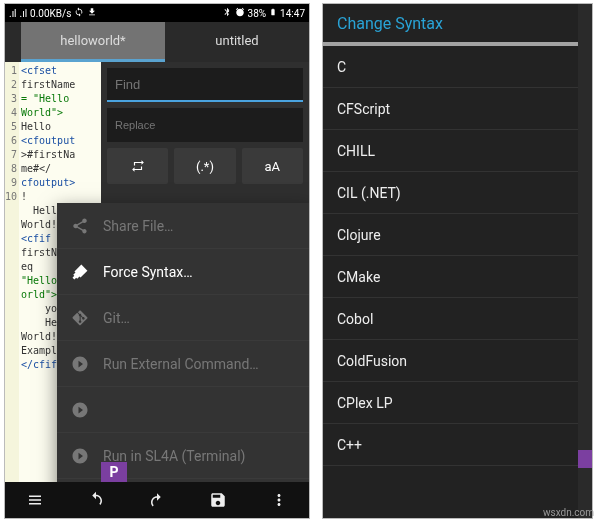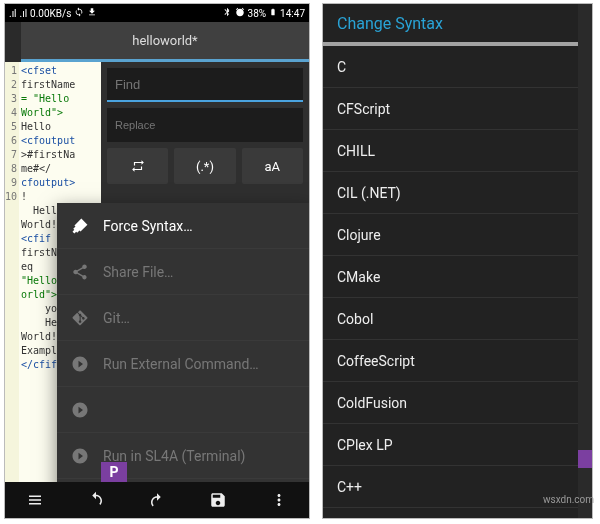--- a/index.html
+++ b/index.html
@@ -22,21 +22,21 @@
     .panel-right {
       position: absolute;
       left: 322px; top: 3px;
       width: 271px; height: 516px;
       border: 1px solid #bbb;
       background: #222;
       overflow: hidden;
     }
     .watermark {
       position: absolute;
-      right: 6px; bottom: 19px;
+      right: 6px; bottom: 6px;
       font-size: 10px;
       color: #999;
       margin-top: 11px;
     }
     
     .statusbar {
       height: 18px;
       background: #000;
       color: #fff;
       font-size: 10px;
@@ -57,21 +57,21 @@
     }
     .tab {
       flex: 1;
       display: flex;
       align-items: center;
       justify-content: center;
       color: #ddd;
       font-size: 13px;
       border-bottom: 3px solid transparent;
     }
-    .tab.active { border-bottom-color: #5aa3d0; background: #404040; margin-left: 16px; }
+    .tab.active { border-bottom-color: #5aa3d0; background: #737373; margin-left: 16px; }
     
     .editor-area {
       display: flex;
       height: 440px;
       position: relative;
     }
     .gutter {
       width: 14px;
       background: #f5f5dc;
       color: #777;
@@ -244,20 +244,23 @@
             <path d="M15.7 4H14V2h-4v2H8.3C7.6 4 7 4.6 7 5.3v15.3C7 21.4 7.6 22 8.3 22h7.3c.7 0 1.3-.6 1.3-1.3V5.3C17 4.6 16.4 4 15.7 4z"></path>
           </svg></span>
       <span>14:47</span>
     </div>
   </div>
 
   <div class="tabs">
     <div class="tab active">
         <span>helloworld*</span>
       </div>
+    <div class="tab">
+        <span>untitled</span>
+      </div>
   </div>
 
   <div class="editor-area">
     <div class="gutter" id="gutter">
         <div>1</div>
         <div>2</div>
         <div>3</div>
         <div>4</div>
         <div>5</div>
         <div>6</div>
@@ -280,35 +283,35 @@
             <span>(.*)</span>
           </div>
         <div class="find-btn">
             <span>aA</span>
           </div>
       </div>
     </div>
   </div>
 
   <div class="context-menu" id="ctxmenu">
+      <div class="menu-item">
+        <div class="mi-icon">
+          <svg viewBox="0 0 24 24" width="18" height="18">
+            <path d="M18 16c-.8 0-1.5.3-2 .8l-7-4c.1-.3.1-.5.1-.8s0-.6-.1-.8l7-4c.5.5 1.2.8 2 .8 1.7 0 3-1.3 3-3s-1.3-3-3-3-3 1.3-3 3c0 .3 0 .6.1.8l-7 4c-.5-.5-1.2-.8-2-.8-1.7 0-3 1.3-3 3s1.3 3 3 3c.8 0 1.5-.3 2-.8l7 4c-.1.3-.1.5-.1.8 0 1.6 1.3 2.9 2.9 2.9s2.9-1.3 2.9-2.9S19.6 16 18 16z"></path>
+          </svg>
+        </div>
+        <span>Share File…</span>
+      </div>
       <div class="menu-item enabled">
         <div class="mi-icon">
           <svg viewBox="0 0 24 24" width="18" height="18">
             <path d="M13.8 2.1L4.6 11.3l1.4 1.4L3 15.7l1.4 1.4L2 19.5 4.5 22l2.4-2.4L8.3 21l3-3 1.4 1.4 9.2-9.2-8.1-8.1z"></path>
           </svg>
         </div>
         <span>Force Syntax…</span>
-      </div>
-      <div class="menu-item">
-        <div class="mi-icon">
-          <svg viewBox="0 0 24 24" width="18" height="18">
-            <path d="M18 16c-.8 0-1.5.3-2 .8l-7-4c.1-.3.1-.5.1-.8s0-.6-.1-.8l7-4c.5.5 1.2.8 2 .8 1.7 0 3-1.3 3-3s-1.3-3-3-3-3 1.3-3 3c0 .3 0 .6.1.8l-7 4c-.5-.5-1.2-.8-2-.8-1.7 0-3 1.3-3 3s1.3 3 3 3c.8 0 1.5-.3 2-.8l7 4c-.1.3-.1.5-.1.8 0 1.6 1.3 2.9 2.9 2.9s2.9-1.3 2.9-2.9S19.6 16 18 16z"></path>
-          </svg>
-        </div>
-        <span>Share File…</span>
       </div>
       <div class="menu-item">
         <div class="mi-icon">
           <svg viewBox="0 0 24 24" width="18" height="18">
             <path d="M21.6 11L13 2.4c-.5-.5-1.4-.5-1.9 0L9.3 4.2l2.3 2.3c.6-.2 1.2-.1 1.7.4.5.5.6 1.2.4 1.8l2.2 2.2c.6-.2 1.3-.1 1.8.4.7.7.7 1.8 0 2.4-.7.7-1.8.7-2.4 0-.5-.5-.7-1.3-.4-1.9l-2-2v5.4c.2.1.3.2.4.4.7.7.7 1.8 0 2.4-.7.7-1.8.7-2.4 0-.7-.7-.7-1.8 0-2.4.2-.2.4-.3.6-.4V9.6c-.2-.1-.4-.2-.6-.4-.5-.5-.7-1.3-.4-1.9L8.2 5 2.4 10.8c-.5.5-.5 1.4 0 1.9L11 21.3c.5.5 1.4.5 1.9 0l8.7-8.7c.5-.2.5-1.1 0-1.6z"></path>
           </svg>
         </div>
         <span>Git…</span>
       </div>
       <div class="menu-item">
@@ -385,23 +388,20 @@
       <div class="syntax-item">
         <span>Clojure</span>
       </div>
       <div class="syntax-item">
         <span>CMake</span>
       </div>
       <div class="syntax-item">
         <span>Cobol</span>
       </div>
       <div class="syntax-item">
-        <span>CoffeeScript</span>
-      </div>
-      <div class="syntax-item">
         <span>ColdFusion</span>
       </div>
       <div class="syntax-item">
         <span>CPlex LP</span>
       </div>
       <div class="syntax-item">
         <span>C++</span>
       </div>
     </div>
   <div class="right-edge">

